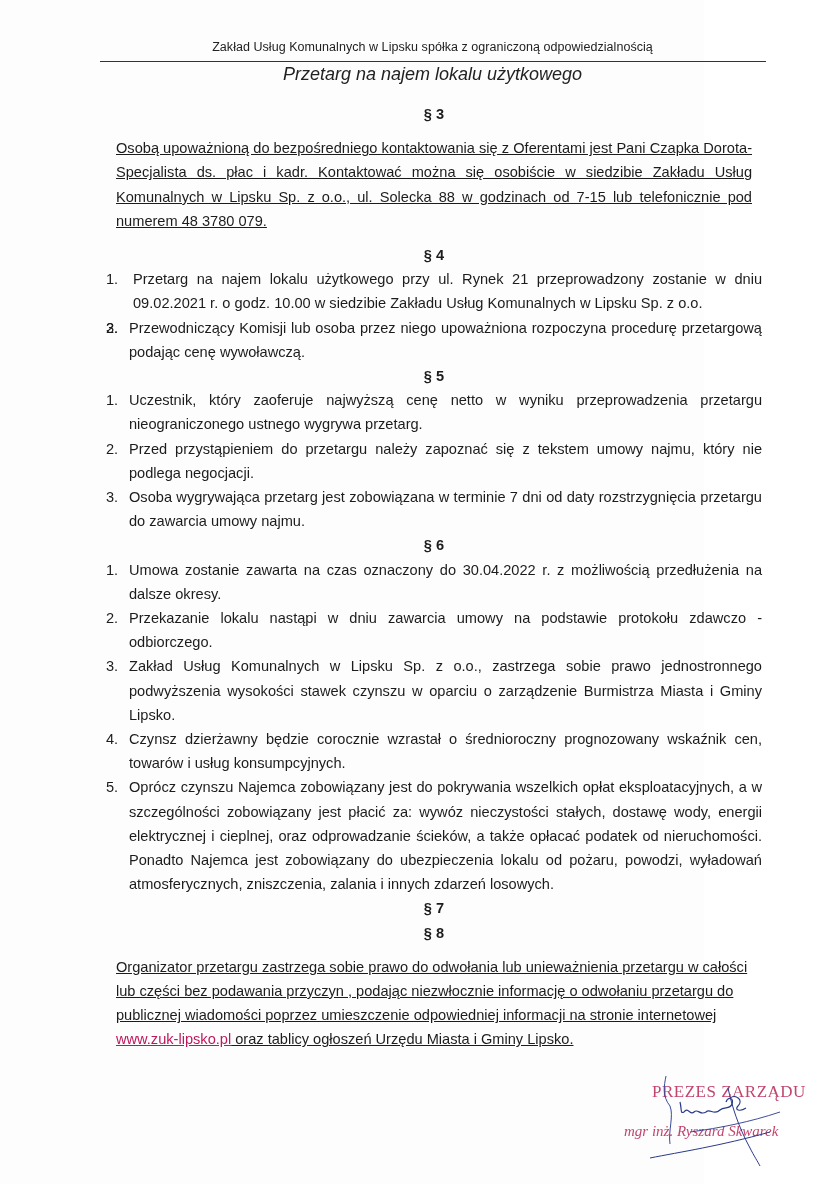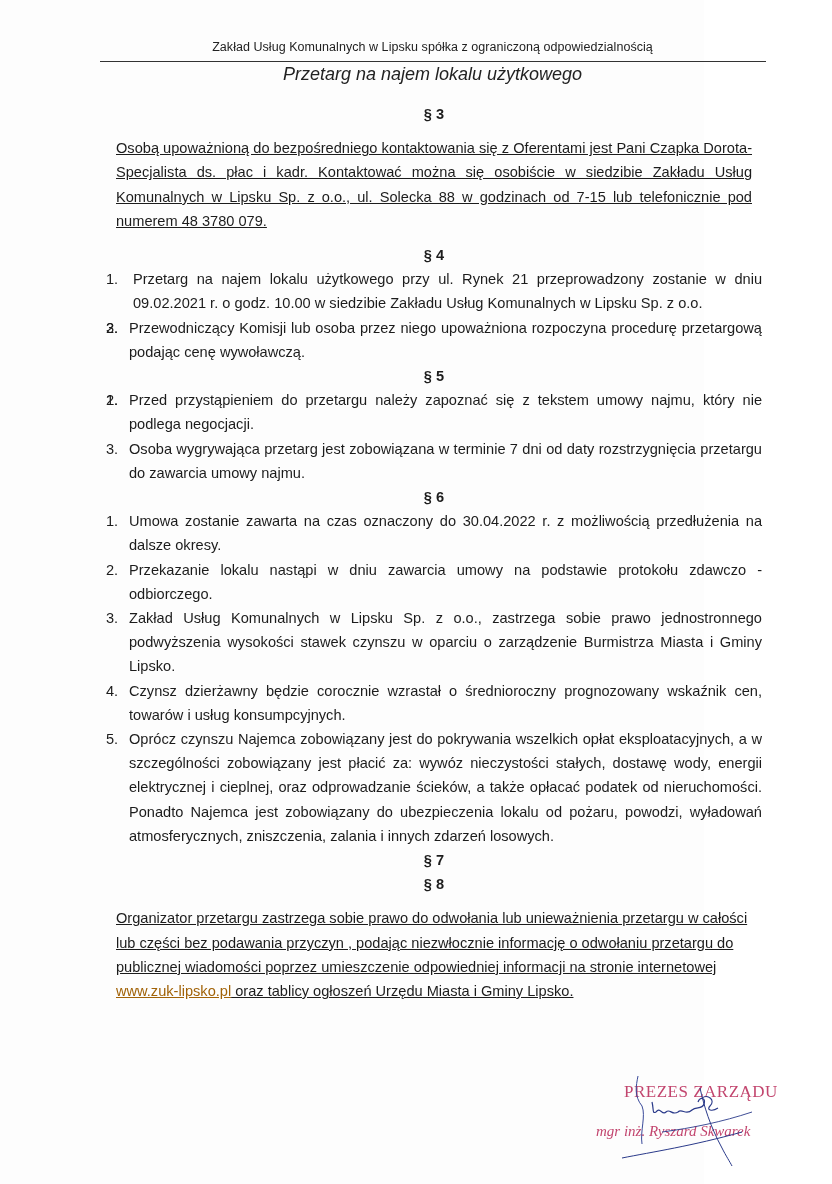--- a/index.html
+++ b/index.html
@@ -12,22 +12,22 @@
   .hdr-sub { position: absolute; top: 64px; left: 100px; width: 665px; text-align: center;
              font-size: 18px; font-style: italic; color: #222; }
   .body { position: absolute; top: 102px; left: 106px; width: 656px; font-size: 14.6px; line-height: 24.2px; }
   .sec { text-align: center; font-weight: bold; font-size: 14.6px; margin: 0; height: 24.2px; }
   .para { text-align: justify; margin: 10px; text-decoration: underline; }
   .para.last-left { text-align: left; }
   ol.items { list-style: none; margin: 0; padding: 0; }
   ol.items li { position: relative; padding-left: 23px; text-align: justify; margin: 0; }
   ol.items li .num { position: absolute; left: 0; top: 0; }
   .subpara { margin: 0; padding-left: 27px; text-align: justify; }
-  a.link { color: #a16207; text-decoration: underline; }
-  .stamp { position: absolute; left: 592px; top: 1076px; width: 212px; height: 90px; }
+  a.link { color: #be185d; text-decoration: underline; }
+  .stamp { position: absolute; left: 620px; top: 1076px; width: 212px; height: 90px; }
   .stamp-title { position: absolute; left: 32px; top: 6px; font-family: "Liberation Serif", serif;
                  font-size: 17px; color: #c2456e; letter-spacing: 0.5px; }
   .stamp-name { position: absolute; left: 4px; top: 47px; font-family: "Liberation Serif", serif;
                 font-size: 15px; font-style: italic; color: #c2456e; }
   .stamp svg { position: absolute; left: 0; top: 0; }
 </style>
 </head>
 <body>
 
 <div class="page">
@@ -55,20 +55,21 @@
       <li>
         <span class="num">3.</span>
         <span>Przewodniczący Komisji lub osoba przez niego upoważniona rozpoczyna procedurę przetargową podając cenę wywoławczą.</span>
       </li>
     </ol>
 
     <p class="sec">§ 5</p>
     <ol class="items">
       <li>
         <span class="num">1.</span>
+        <span>Uczestnik, który zaoferuje najwyższą cenę netto w wyniku przeprowadzenia przetargu nieograniczonego ustnego wygrywa przetarg.</span>
       </li>
       <li>
         <span class="num">2.</span>
         <span>Przed przystąpieniem do przetargu należy zapoznać się z tekstem umowy najmu, który nie podlega negocjacji.</span>
       </li>
       <li>
         <span class="num">3.</span>
         <span> Osoba wygrywająca przetarg jest zobowiązana w terminie 7 dni od daty rozstrzygnięcia przetargu do zawarcia umowy najmu.</span>
       </li>
     </ol>

